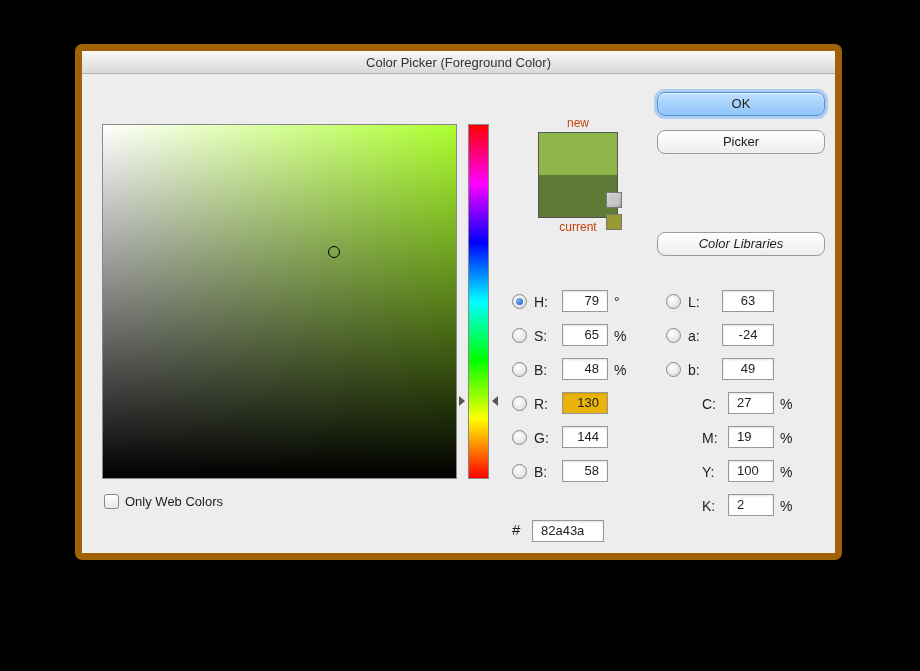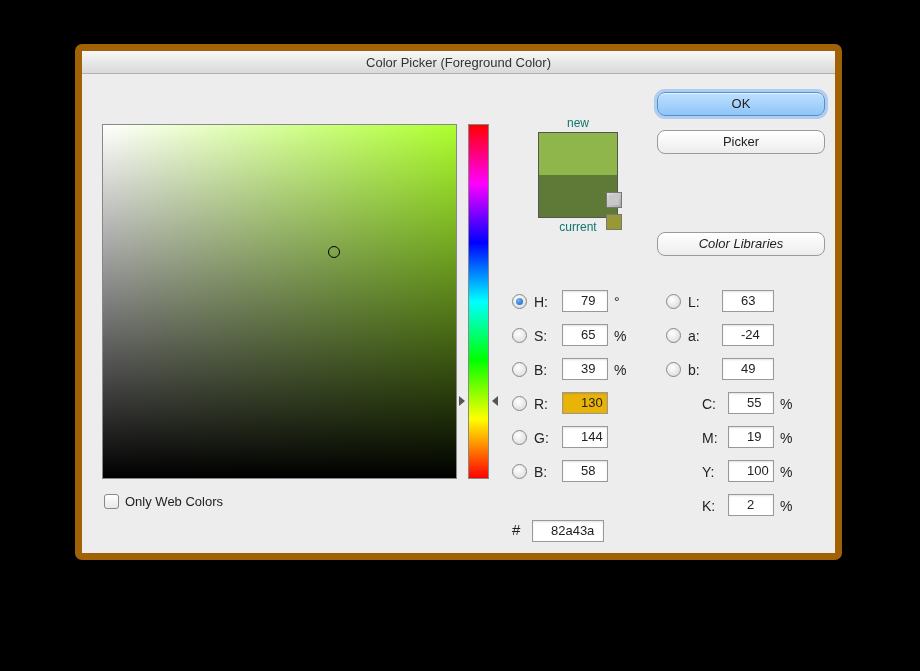--- a/index.html
+++ b/index.html
@@ -74,21 +74,21 @@
   }
   .hue-handle::before, .hue-handle::after {
     content:""; position:absolute; top:0; width:0; height:0;
     border-top:5px solid transparent; border-bottom:5px solid transparent;
   }
   .hue-handle::before { left:-3px; border-left:6px solid #555; }
   .hue-handle::after  { right:-3px; border-right:6px solid #555; }
 
   
   .preview-wrap { position:absolute; left:432px; top:42px; width:128px; text-align:center; }
-  .preview-label { font-size:12px; color:#0f766e; }
+  .preview-label { font-size:12px; color:#c2410c; }
   .preview-swatch {
     width: 80px; height: 86px; margin: 2px auto; border:1px solid #555;
   }
   .swatch-new { height:50%; }
   .swatch-cur { height:50%; }
   .mini-swatch {
     position:absolute; left: 524px; width:16px; height:16px; border:1px solid #777;
   }
   .mini-swatch.cube {
     top: 118px;
@@ -134,36 +134,36 @@
     background: radial-gradient(circle at 40% 35%, #fff, #d6d6d6);
     top:4px;
   }
   .radio.selected::after{
     content:""; position:absolute; left:3px; top:3px; width:7px; height:7px; border-radius:50%;
     background: radial-gradient(circle at 35% 30%, #6fb3ff, #1a5fb4);
   }
   .flabel { position:absolute; top:4px; font-size:14px; }
   .input {
     position:absolute; height:22px; border:1px solid #999; background:#fff;
-    font-size:13px; padding:0 18px; line-height:20px;
+    font-size:13px; padding:0 8px; line-height:20px;
     box-shadow: inset 0 1px 2px rgba(0,0,0,0.12);
   }
   .input.highlight { background:#eab308; }
   .unit { position:absolute; top:4px; font-size:14px; }
 
   
   .grpL .radio { left:0; }
   .grpL .flabel { left:22px; }
   .grpL .input  { left:50px; width:46px; text-align:right; }
   .grpL .unit   { left:102px; }
   
   .grpR { position:absolute; left:154px; top:0; }
   .grpR .radio { left:0; }
   .grpR .flabel { left:22px; }
-  .grpR .input  { left:56px; width:52px; text-align:left; }
+  .grpR .input  { left:56px; width:52px; text-align:center; }
   
   .grpC { position:absolute; left:172px; top:0; }
   .grpC .flabel { left:18px; }
   .grpC .input  { left:44px; width:46px; text-align:left; }
   .grpC .unit   { left:96px; }
 
   
   .hexrow { position:absolute; left:430px; top:446px; }
   .hexrow .hash { font-size:15px; }
   .hexrow .input { position:relative; display:inline-block; left:auto; width:72px; margin-left:8px; }
@@ -231,39 +231,39 @@
         <div class="grpR">
           <div class="radio"></div>
           <span class="flabel">a:</span>
           <span class="input">-24</span>
         </div>
       </div>
       <div class="row">
         <div class="grpL">
           <div class="radio"></div>
           <span class="flabel">B:</span>
-          <span class="input">39</span>
+          <span class="input">48</span>
           <span class="unit">%</span>
         </div>
         <div class="grpR">
           <div class="radio"></div>
           <span class="flabel">b:</span>
           <span class="input">49</span>
         </div>
       </div>
 
       <div class="row">
         <div class="grpL">
           <div class="radio"></div>
           <span class="flabel">R:</span>
           <span class="input highlight">130</span>
         </div>
         <div class="grpC">
           <span class="flabel">C:</span>
-          <span class="input">55</span>
+          <span class="input">27</span>
           <span class="unit">%</span>
         </div>
       </div>
       <div class="row">
         <div class="grpL">
           <div class="radio"></div>
           <span class="flabel">G:</span>
           <span class="input">144</span>
         </div>
         <div class="grpC">

